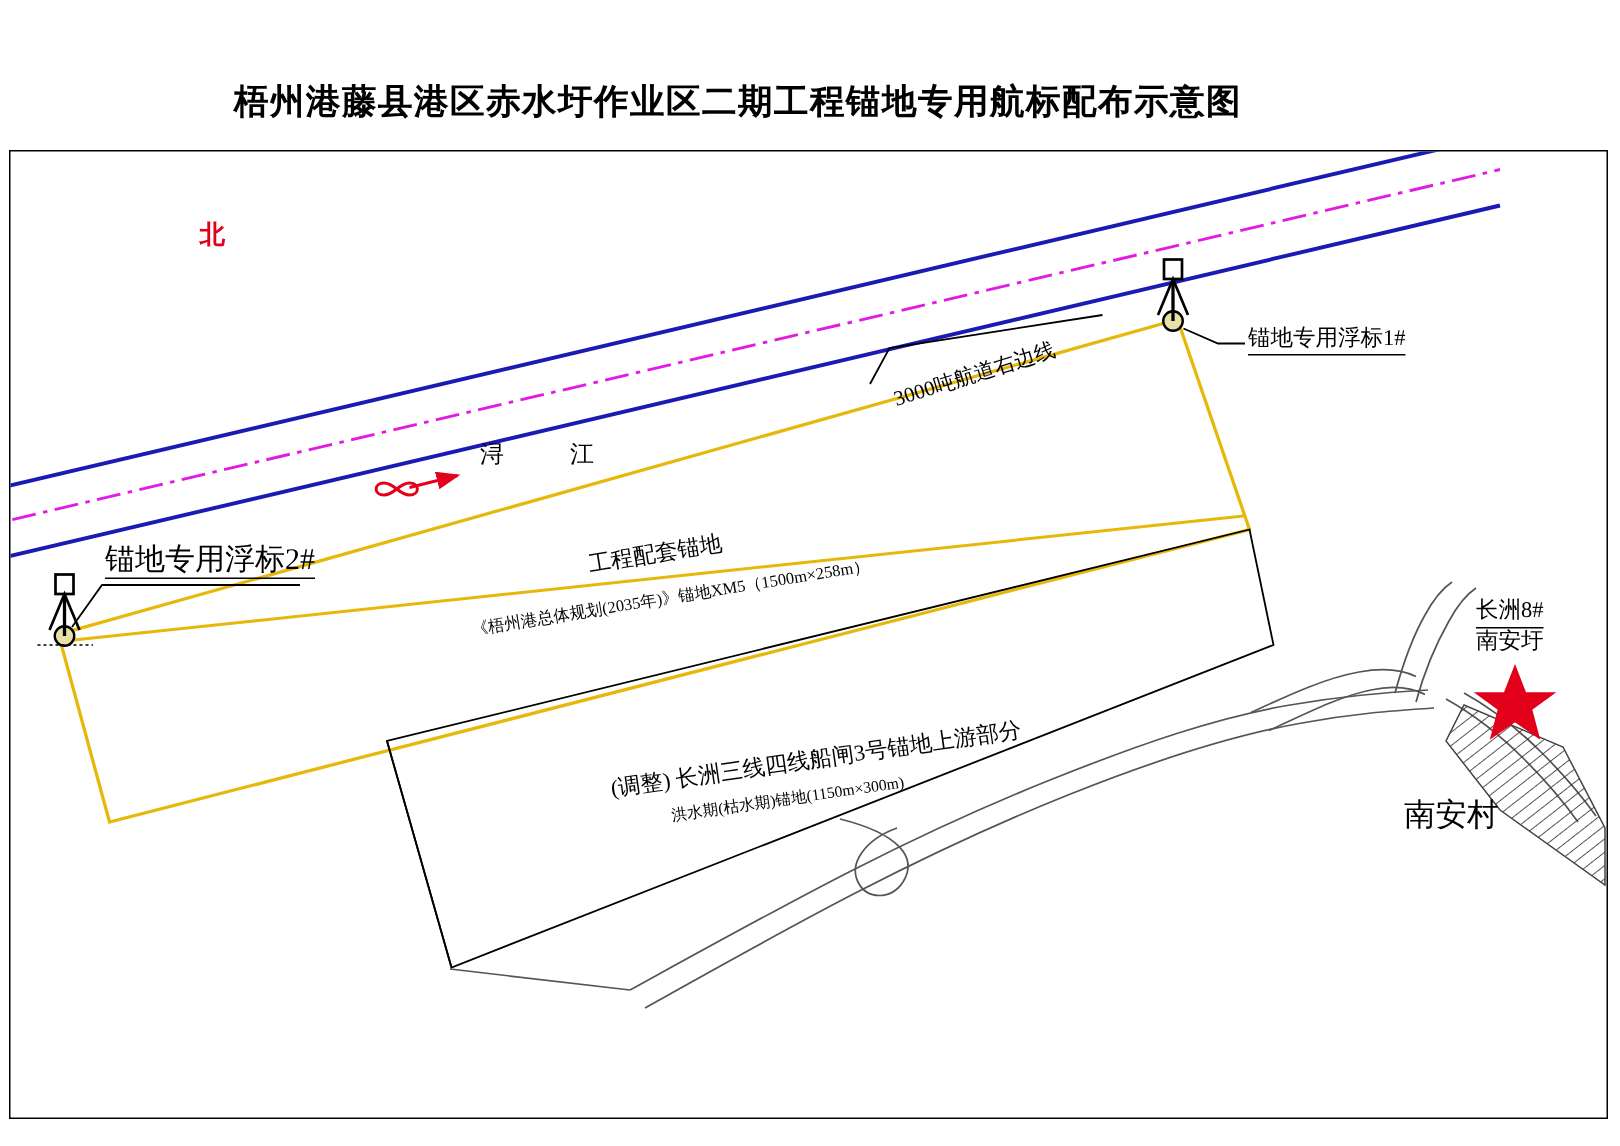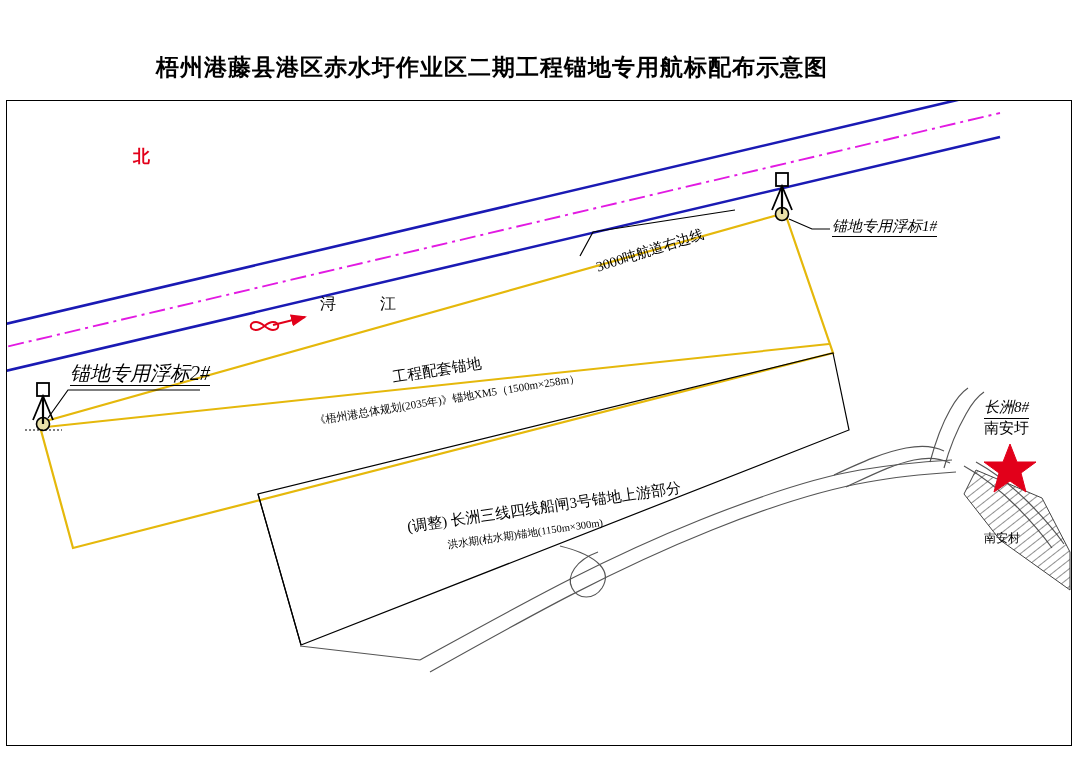--- a/index.html
+++ b/index.html
@@ -22,23 +22,23 @@
   #north-label{left:133px;top:148px;font-size:17px;font-weight:bold;color:#e2001a;}
   #river-label{left:320px;top:295px;font-size:16px;letter-spacing:14px;font-weight:500;}
   #buoy1-label{left:832px;top:218px;font-size:15px;}
   #buoy2-label{left:70px;top:362px;font-size:20px;}
   #channel-label{left:594px;top:243px;font-size:14px;transform:rotate(-17.5deg);}
   #anchor-main-1{left:392px;top:362px;font-size:15px;transform:rotate(-9.2deg);}
   #anchor-main-2{left:313px;top:393px;font-size:11px;transform:rotate(-9.2deg);}
   #anchor-low-1{left:406px;top:499px;font-size:15px;transform:rotate(-8.2deg);}
   #anchor-low-2{left:447px;top:528px;font-size:10.5px;transform:rotate(-8.2deg);}
   #star-label{left:984px;top:398px;font-size:15px;line-height:1.25;}
-  #village-label{left:984px;top:532px;font-size:12px;}
+  #village-label{left:936px;top:532px;font-size:21px;}
 
-  .underline{border-bottom:1.3px solid #000;padding-bottom:1px;font-style:italic;}
+  .underline{border-bottom:1.3px solid #000;padding-bottom:1px;}
 </style>
 </head>
 <body>
 
 <div id="page">
 
   <div id="title">梧州港藤县港区赤水圩作业区二期工程锚地专用航标配布示意图</div>
 
   <div id="frame"></div>
 

